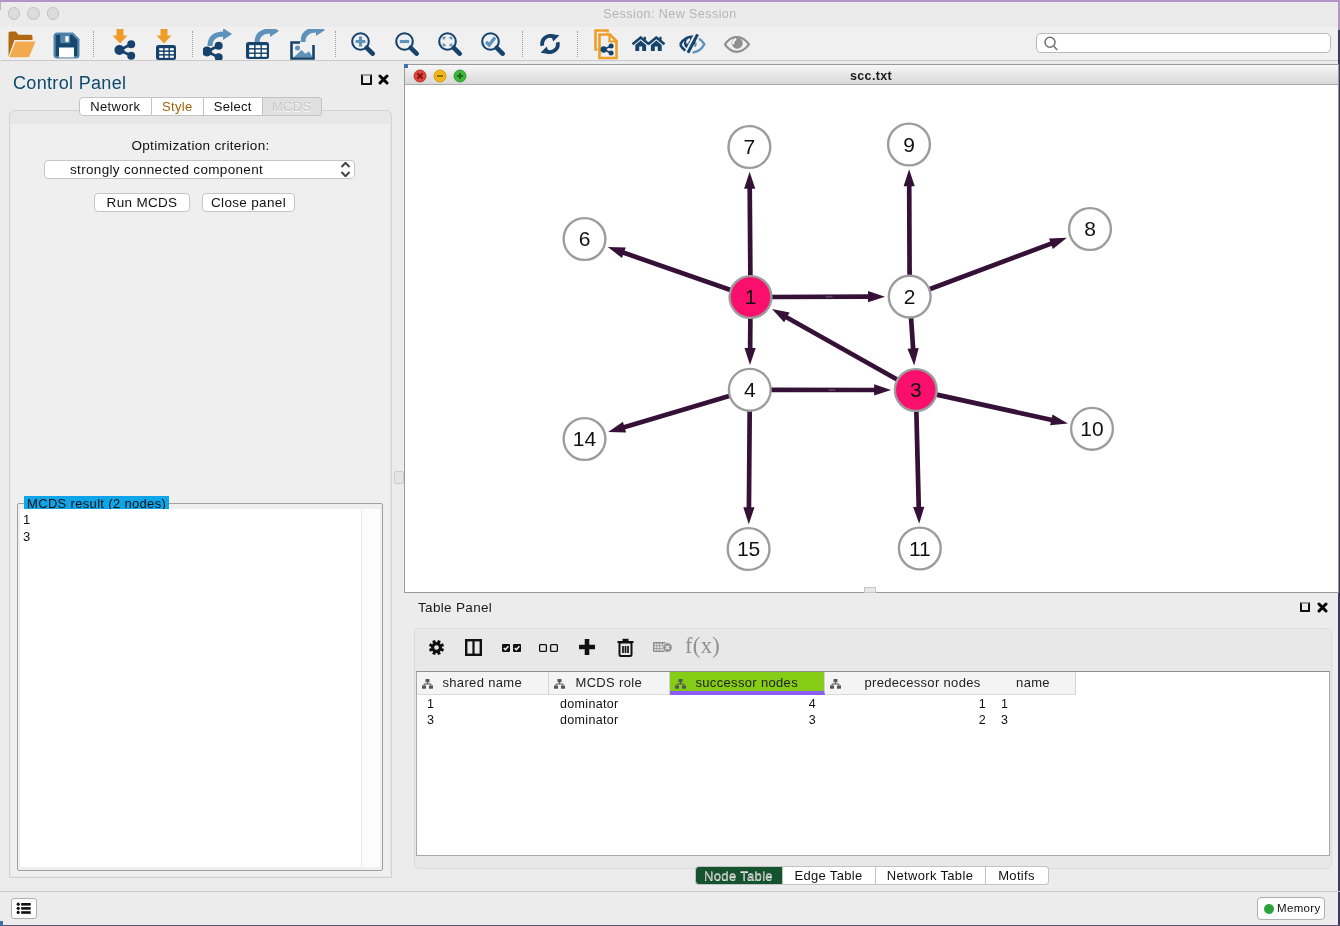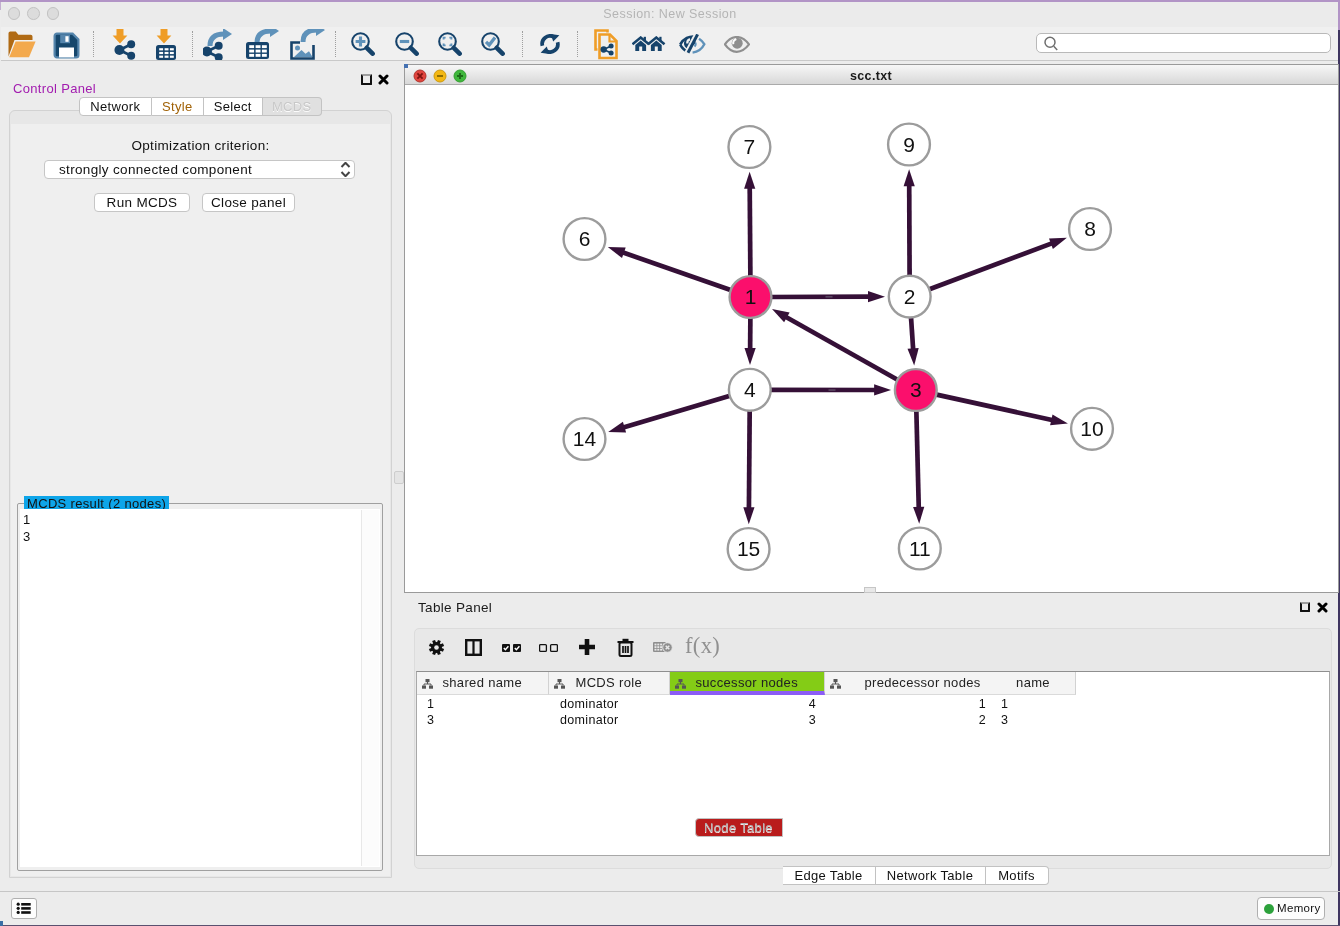--- a/index.html
+++ b/index.html
@@ -143,33 +143,33 @@
 <svg style="position:absolute;left:724px;top:36px" width="26" height="17" viewBox="0 0 26 17">
     <path d="M0.9 8.4 C5 2.6 9.2 1 12.8 1 C16.4 1 20.6 2.6 25 8.4 C20.6 14.2 16.4 15.8 12.8 15.8 C9.2 15.8 5 14.2 0.9 8.4 Z" fill="none" stroke="#8f8f8f" stroke-width="2.2"></path>
     <circle cx="13.2" cy="7.2" r="5.5" fill="#8f8f8f"></circle>
     <path d="M9.3 8.2 A 4.6 4.6 0 0 1 12.3 3" fill="none" stroke="#fcfcfc" stroke-width="2"></path>
   </svg>
 <div class="abs" style="left:1036px;top:32.5px;width:295px;height:20px;background:#fff;border:1px solid #b9b9b9;border-radius:5px"></div>
 <svg style="position:absolute;left:1044px;top:36px" width="15" height="15" viewBox="0 0 15 15">
     <circle cx="6" cy="6.3" r="5" fill="none" stroke="#6f6f6f" stroke-width="1.5"></circle>
     <line x1="9.8" y1="10.3" x2="13.2" y2="13.9" stroke="#6f6f6f" stroke-width="1.5"></line>
   </svg>
-<div class="txt" style="left:13px;top:81px;font-size:13px;color:#a21caf">Control Panel</div>
+<div class="txt" style="left:13px;top:73px;font-size:18px;color:#0c4a6e">Control Panel</div>
 <div class="abs" style="left:360.5px;top:73.5px;width:11px;height:11px;border:2px solid #111;border-top-color:#9e9e9e;border-radius:1px"></div>
 <svg style="position:absolute;left:377.5px;top:74px" width="11" height="11" viewBox="0 0 11 11">
     <path d="M2 2 L9 9 M9 2 L2 9" stroke="#000" stroke-width="3" stroke-linecap="round"></path>
   </svg>
 <div class="abs" style="left:9px;top:110px;width:383px;height:768px;background:#e7e7e7;border:1px solid #d2d2d2;border-radius:6px 6px 0 0"></div>
 <div class="abs" style="left:11px;top:124px;width:379px;height:752px;background:#efefef"></div>
 <div class="abs" style="left:79px;top:97px;width:72.5px;height:19px;background:#fff;border:1px solid #c3c3c3;border-radius:4px 0 0 4px;color:#111;font-size:13px;text-align:center;line-height:18px">Network</div>
 <div class="abs" style="left:151.5px;top:97px;width:52.5px;height:19px;background:#fff;border:1px solid #c3c3c3;border-left:none;color:#a16207;font-size:13px;text-align:center;line-height:18px">Style</div>
 <div class="abs" style="left:204px;top:97px;width:58.5px;height:19px;background:#fff;border:1px solid #c3c3c3;border-left:none;color:#111;font-size:13px;text-align:center;line-height:18px">Select</div>
 <div class="abs" style="left:262.5px;top:97px;width:59.5px;height:19px;background:#e0e0e0;border:1px solid #c3c3c3;border-left:none;border-radius:0 4px 4px 0;text-shadow:0 1px 0 rgba(255,255,255,.9);color:#c8c8c8;font-size:13px;text-align:center;line-height:18px">MCDS</div>
 <div class="txt" style="left:0;top:138px;width:401px;text-align:center;font-size:13.5px;color:#111">Optimization criterion:</div>
-<div class="abs" style="left:44px;top:160px;width:311px;height:19px;background:#fff;border:1px solid #c6c6c6;border-radius:4px;font-size:13.5px;color:#111;line-height:17px;padding-left:14px">strongly connected component</div>
+<div class="abs" style="left:44px;top:160px;width:311px;height:19px;background:#fff;border:1px solid #c6c6c6;border-radius:4px;font-size:13.5px;color:#111;line-height:17px;padding-left:25px">strongly connected component</div>
 <svg style="position:absolute;left:340px;top:162px" width="11" height="15" viewBox="0 0 11 15">
     <path d="M1.5 5 L5.5 0.8 L9.5 5" fill="none" stroke="#444" stroke-width="2"></path>
     <path d="M1.5 10 L5.5 14.2 L9.5 10" fill="none" stroke="#444" stroke-width="2"></path>
   </svg>
 <div class="abs" style="left:94px;top:193px;width:96px;height:19px;background:#fff;border:1px solid #c6c6c6;border-radius:4px;font-size:13.5px;color:#111;text-align:center;line-height:17px">Run MCDS</div>
 <div class="abs" style="left:202px;top:193px;width:93px;height:19px;background:#fff;border:1px solid #c6c6c6;border-radius:4px;font-size:13.5px;color:#111;text-align:center;line-height:17px">Close panel</div>
 <div class="abs" style="left:17px;top:503px;width:366px;height:368px;border:1px solid #a0a0a0;border-radius:2px"></div>
 <div class="txt" style="left:24px;top:496px;font-size:13px;color:#111;background:#0ea5e9;padding:0 3px">MCDS result (2 nodes)</div>
 <div class="abs" style="left:20px;top:509px;width:360px;height:358px;background:#fff"></div>
 <div class="abs" style="left:361px;top:510px;width:18px;height:356px;background:#fcfcfc;border-left:1px solid #e8e8e8"></div>
@@ -346,21 +346,21 @@
 <div class="txt" style="left:427px;top:697px;font-size:12.5px;color:#111">1</div>
 <div class="txt" style="left:560px;top:697px;font-size:12.5px;color:#111">dominator</div>
 <div class="txt" style="left:670px;top:697px;width:146px;text-align:right;font-size:12.5px;color:#111">4</div>
 <div class="txt" style="left:824px;top:697px;width:162px;text-align:right;font-size:12.5px;color:#111">1</div>
 <div class="txt" style="left:1001px;top:697px;font-size:12.5px;color:#111">1</div>
 <div class="txt" style="left:427px;top:713px;font-size:12.5px;color:#111">3</div>
 <div class="txt" style="left:560px;top:713px;font-size:12.5px;color:#111">dominator</div>
 <div class="txt" style="left:670px;top:713px;width:146px;text-align:right;font-size:12.5px;color:#111">3</div>
 <div class="txt" style="left:824px;top:713px;width:162px;text-align:right;font-size:12.5px;color:#111">2</div>
 <div class="txt" style="left:1001px;top:713px;font-size:12.5px;color:#111">3</div>
-<div class="abs" style="left:694.5px;top:818px;width:88px;height:18.5px;background:#b91c1c;border:1px solid #c2c2c2;border-radius:4px 0 0 4px;text-shadow:0 1px 0 rgba(255,255,255,.9);color:#b3b3b3;font-size:13px;text-align:center;line-height:17px">Node Table</div>
+<div class="abs" style="left:694.5px;top:866px;width:88px;height:18.5px;background:#14532d;border:1px solid #c2c2c2;border-radius:4px 0 0 4px;text-shadow:0 1px 0 rgba(255,255,255,.9);color:#b3b3b3;font-size:13px;text-align:center;line-height:17px">Node Table</div>
 <div class="abs" style="left:782.5px;top:866px;width:93px;height:18.5px;background:#fff;border:1px solid #c2c2c2;border-left:none;color:#111;font-size:13px;text-align:center;line-height:17px">Edge Table</div>
 <div class="abs" style="left:875.5px;top:866px;width:110px;height:18.5px;background:#fff;border:1px solid #c2c2c2;border-left:none;color:#111;font-size:13px;text-align:center;line-height:17px">Network Table</div>
 <div class="abs" style="left:985.5px;top:866px;width:63px;height:18.5px;background:#fff;border:1px solid #c2c2c2;border-left:none;border-radius:0 4px 4px 0;color:#111;font-size:13px;text-align:center;line-height:17px">Motifs</div>
 <div class="abs" style="left:0;top:891px;width:1340px;height:1px;background:#c6c6c6"></div>
 <div class="abs" style="left:10.5px;top:897.5px;width:26px;height:21px;background:#fdfdfd;border:1.4px solid #b0b0b0;border-radius:3px"></div>
 <svg style="position:absolute;left:16px;top:901px" width="15" height="14" viewBox="0 0 15 14">
     <circle cx="2.2" cy="3.2" r="1.6" fill="#111"></circle>
     <rect x="5.2" y="2.0" width="9.5" height="2.6" fill="#111"></rect>
     <circle cx="2.2" cy="7.3" r="1.6" fill="#111"></circle>
     <rect x="5.2" y="6.1" width="9.5" height="2.6" fill="#111"></rect>

